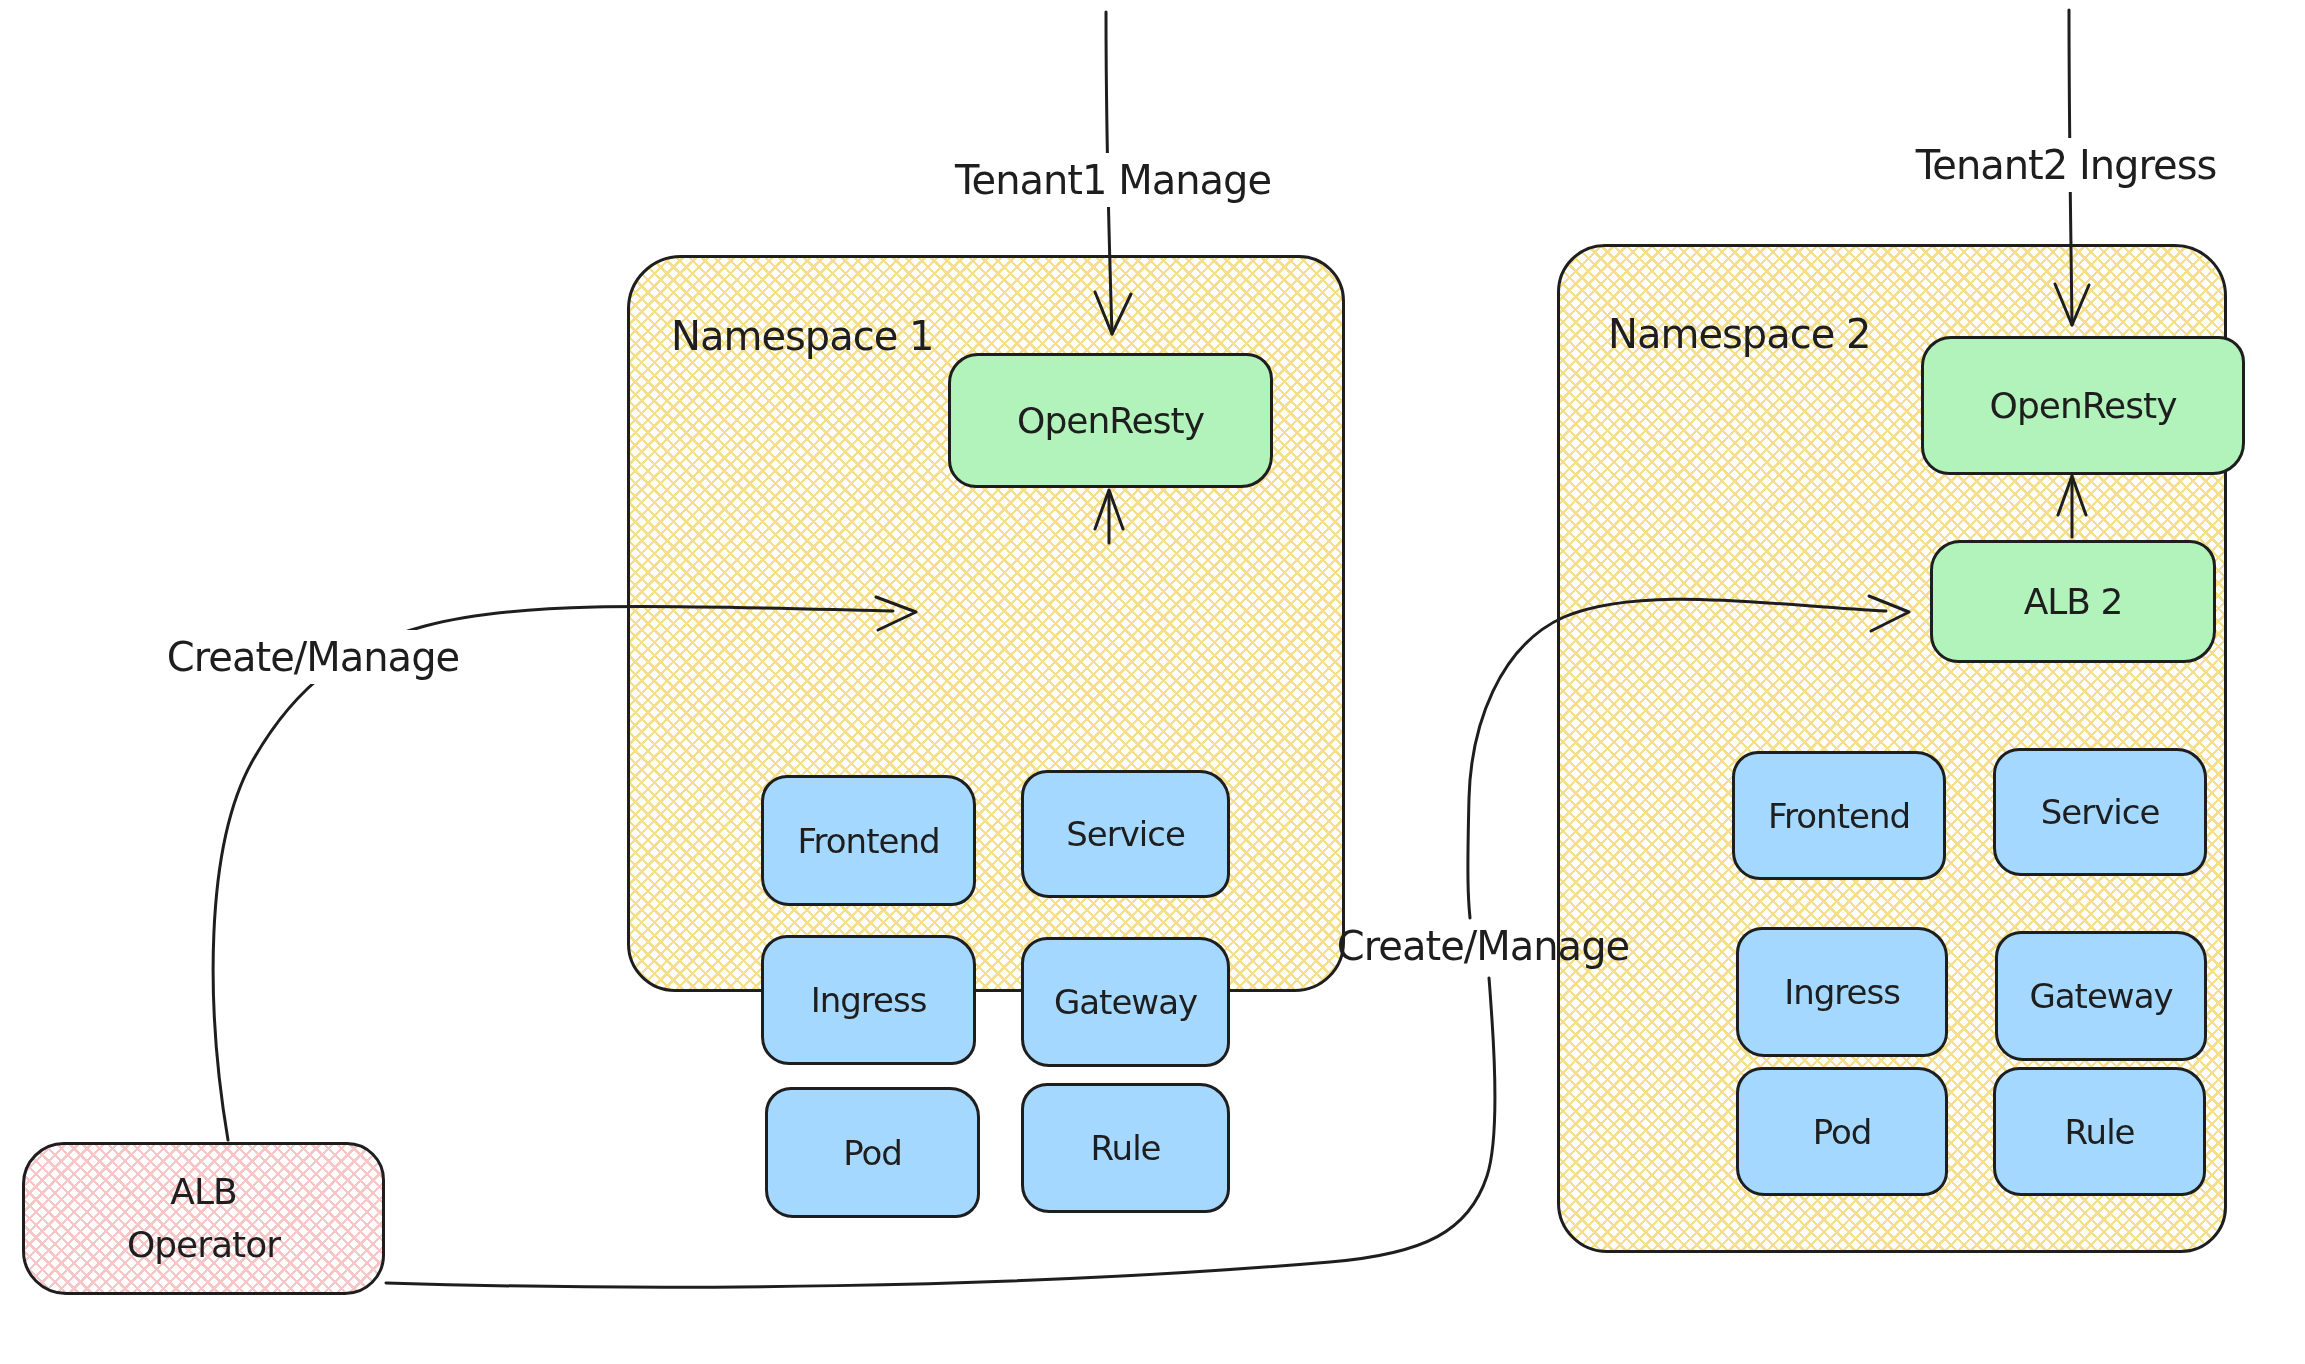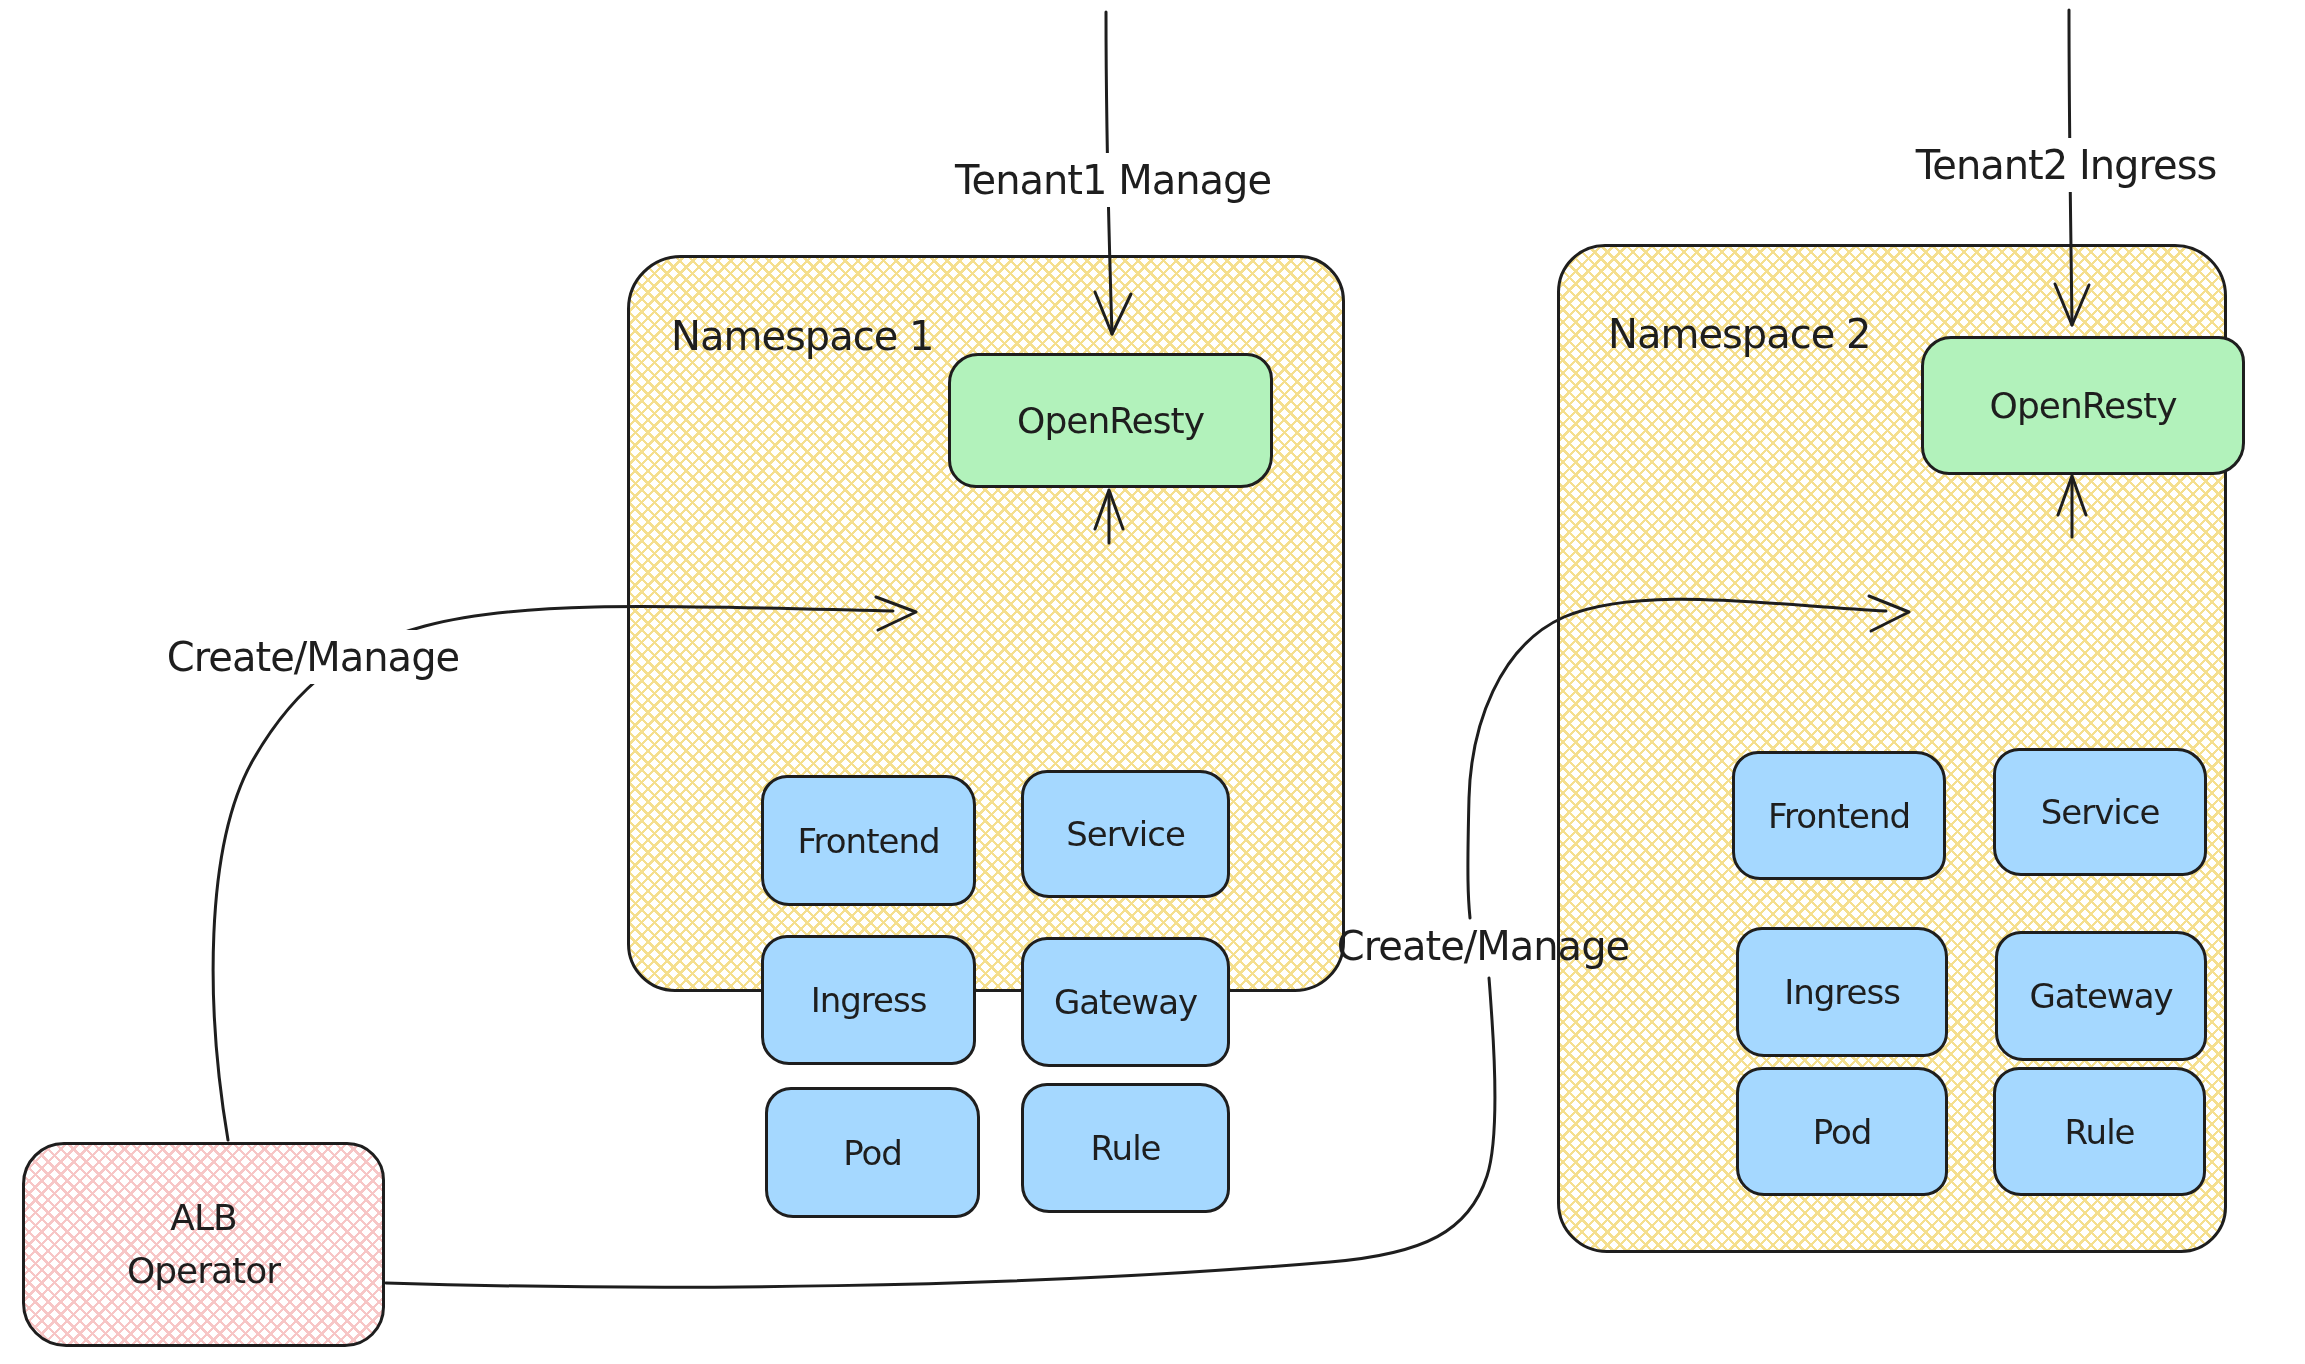--- a/index.html
+++ b/index.html
@@ -101,30 +101,31 @@
     <div class="node blue" style="left:391px;top:679px;width:209px;height:130px;">Gateway</div>
     <div class="node blue" style="left:135px;top:829px;width:215px;height:131px;">Pod</div>
     <div class="node blue" style="left:391px;top:825px;width:209px;height:130px;">Rule</div>
   </div>
 
   <div class="namespace ns2">
     <div class="ns-title" style="left:48px;top:64px;">Namespace 2</div>
 
     <div class="node green" style="left:361px;top:89px;width:324px;height:139px;">OpenResty</div>
 
+    <div class="node green" style="left:370px;top:293px;width:286px;height:123px;">ALB 2</div>
 
     <div class="node blue" style="left:172px;top:504px;width:214px;height:129px;">Frontend</div>
     <div class="node blue" style="left:433px;top:501px;width:214px;height:128px;">Service</div>
     <div class="node blue" style="left:176px;top:680px;width:212px;height:130px;">Ingress</div>
     <div class="node blue" style="left:435px;top:684px;width:212px;height:130px;">Gateway</div>
     <div class="node blue" style="left:176px;top:820px;width:212px;height:129px;">Pod</div>
     <div class="node blue" style="left:433px;top:820px;width:213px;height:129px;">Rule</div>
   </div>
 
-  <div class="node pink" style="left:22px;top:1142px;width:363px;height:205px;">
+  <div class="node pink" style="left:22px;top:1142px;width:363px;height:153px;">
     <span>ALB</span>
     <span>Operator</span>
   </div>
 
   <svg class="arrows" width="2305" height="1364" viewBox="0 0 2305 1364">
 
     <path d="M 1106 12 C 1106 130 1109 240 1112 334"></path>
     <path d="M 1112 334 L 1095 292 M 1112 334 L 1131 294"></path>
 
     <path d="M 2069 10 C 2069 130 2071 240 2072 325"></path>

